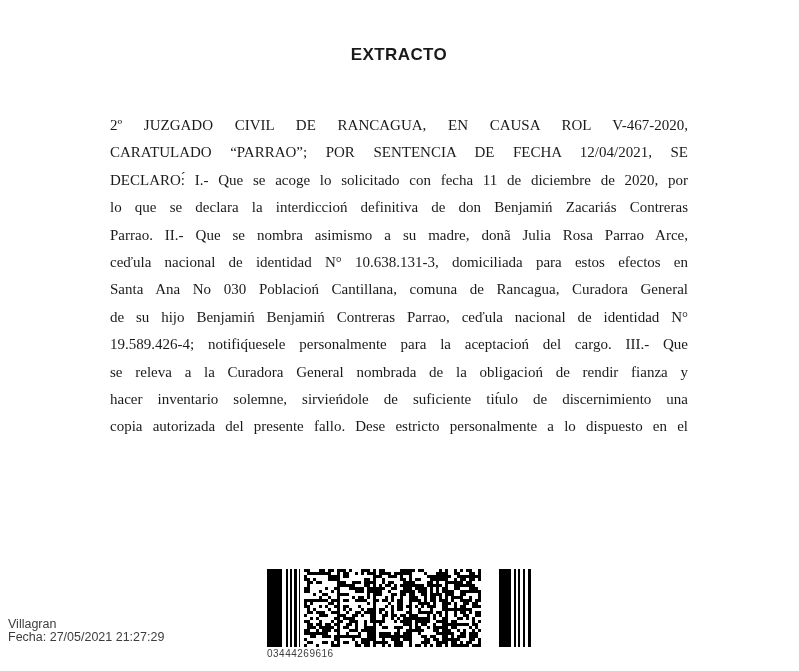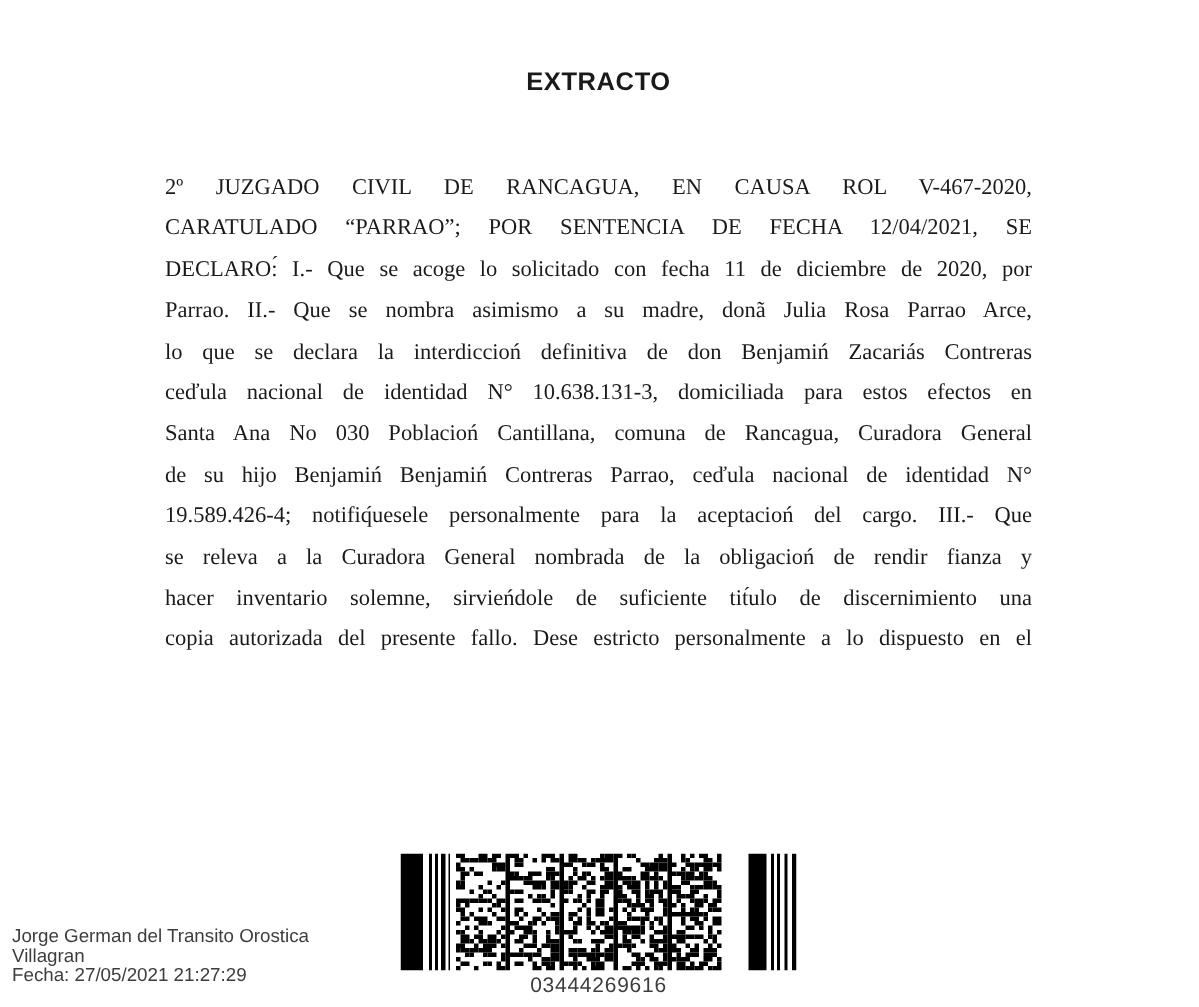--- a/index.html
+++ b/index.html
@@ -47,22 +47,21 @@
   .barcode-wrap {
     position: absolute;
     left: 267px;
     top: 569px;
     width: 264px;
   }
   .barcode-wrap svg {
     display: block;
   }
   .barcode-number {
-    text-align: center;
-    font-size: 14px;
+    font-size: 10px;
     margin-top: 1px;
     color: var(--footer_text, #3d3d3d);
     letter-spacing: 0.5px;
   }
   .signature {
     position: absolute;
     left: 8px;
     top: 618px;
     font-size: 12.5px;
     line-height: 13px;
@@ -73,22 +72,22 @@
 <body>
 
 <div class="page">
 
   <div class="doc-title">EXTRACTO</div>
 
   <div class="body-text" id="body-text">
       <div class="line">2º JUZGADO CIVIL DE RANCAGUA, EN CAUSA ROL V-467-2020,</div>
       <div class="line">CARATULADO “PARRAO”; POR SENTENCIA DE FECHA 12/04/2021, SE</div>
       <div class="line">DECLARO:́ I.- Que se acoge lo solicitado con fecha 11 de diciembre de 2020, por</div>
+      <div class="line">lo que se declara la interdiccioń definitiva de don Benjamiń Zacariás Contreras</div>
       <div class="line">Parrao. II.- Que se nombra asimismo a su madre, donã Julia Rosa Parrao Arce,</div>
-      <div class="line">lo que se declara la interdiccioń definitiva de don Benjamiń Zacariás Contreras</div>
       <div class="line">ceďula nacional de identidad N° 10.638.131-3, domiciliada para estos efectos en</div>
       <div class="line">Santa Ana No 030 Poblacioń Cantillana, comuna de Rancagua, Curadora General</div>
       <div class="line">de su hijo Benjamiń Benjamiń Contreras Parrao, ceďula nacional de identidad N°</div>
       <div class="line">19.589.426-4; notifiq́uesele personalmente para la aceptacioń del cargo. III.- Que</div>
       <div class="line">se releva a la Curadora General nombrada de la obligacioń de rendir fianza y</div>
       <div class="line">hacer inventario solemne, sirvieńdole de suficiente tit́ulo de discernimiento una</div>
       <div class="line">copia autorizada del presente fallo. Dese estricto personalmente a lo dispuesto en el</div>
     </div>
 
   <div class="barcode-wrap">
@@ -669,18 +668,17 @@
         <rect x="232" y="0" width="12" height="78"></rect>
         <rect x="247" y="0" width="2" height="78"></rect>
         <rect x="251" y="0" width="2" height="78"></rect>
         <rect x="256" y="0" width="2" height="78"></rect>
         <rect x="261" y="0" width="3" height="78"></rect>
       </svg>
     <div class="barcode-number">03444269616</div>
   </div>
 
   <div class="signature">
-    <div>Jorge German del Transito Orostica</div>
     <div>Villagran</div>
     <div>Fecha: 27/05/2021 21:27:29</div>
   </div>
 
 </div>
 
 </body></html>

